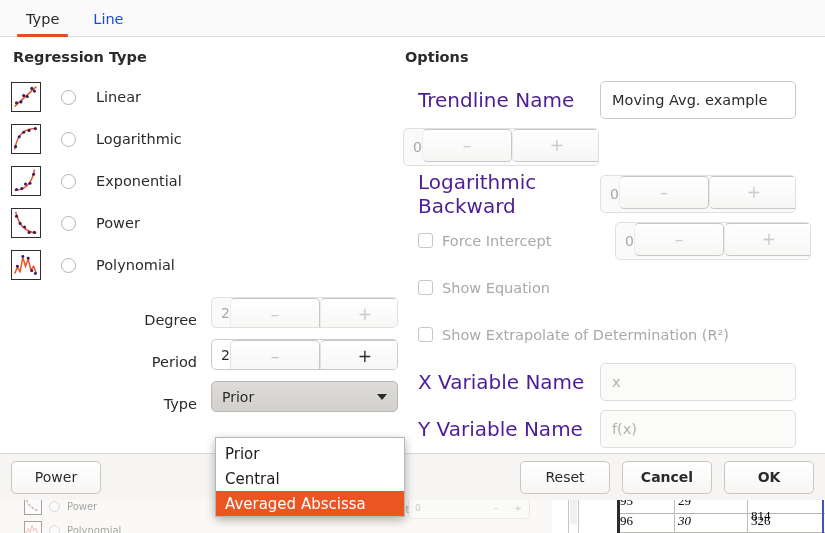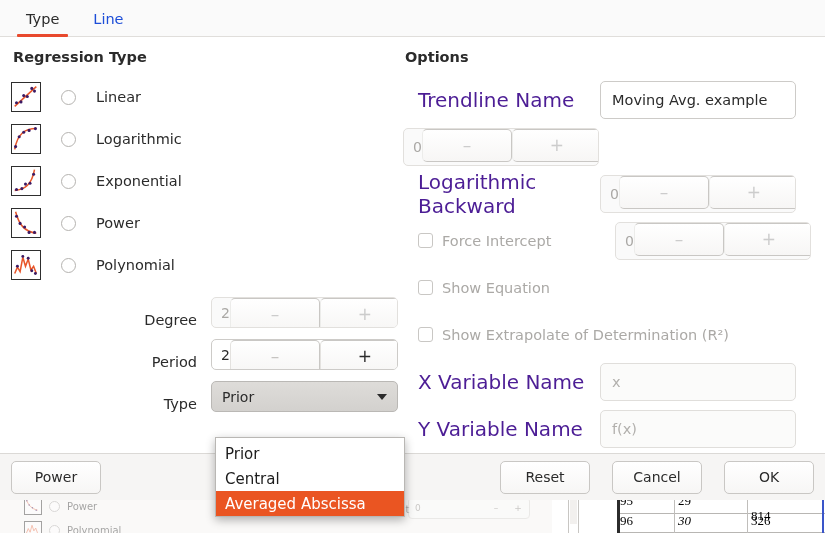--- a/index.html
+++ b/index.html
@@ -368,21 +368,21 @@
     border-radius: 5px;
     background: linear-gradient(#ffffff, #f7f6f5);
     font-size: 14px;
     color: #2b2b2b;
     display: flex;
     align-items: center;
     justify-content: center;
     box-sizing: border-box;
   }
   .footer .spacer { flex: 1; }
-  .footer .btn + .btn { margin-left: 22px; }
+  .footer .btn + .btn { margin-left: 12px; font-weight: bold; }
 
   
   .popup {
     position: absolute;
     left: 215px;
     top: 437px;
     width: 190px;
     background: #ffffff;
     border: 1px solid #b9b7b4;
     box-shadow: 0 3px 9px rgba(0,0,0,.30);

